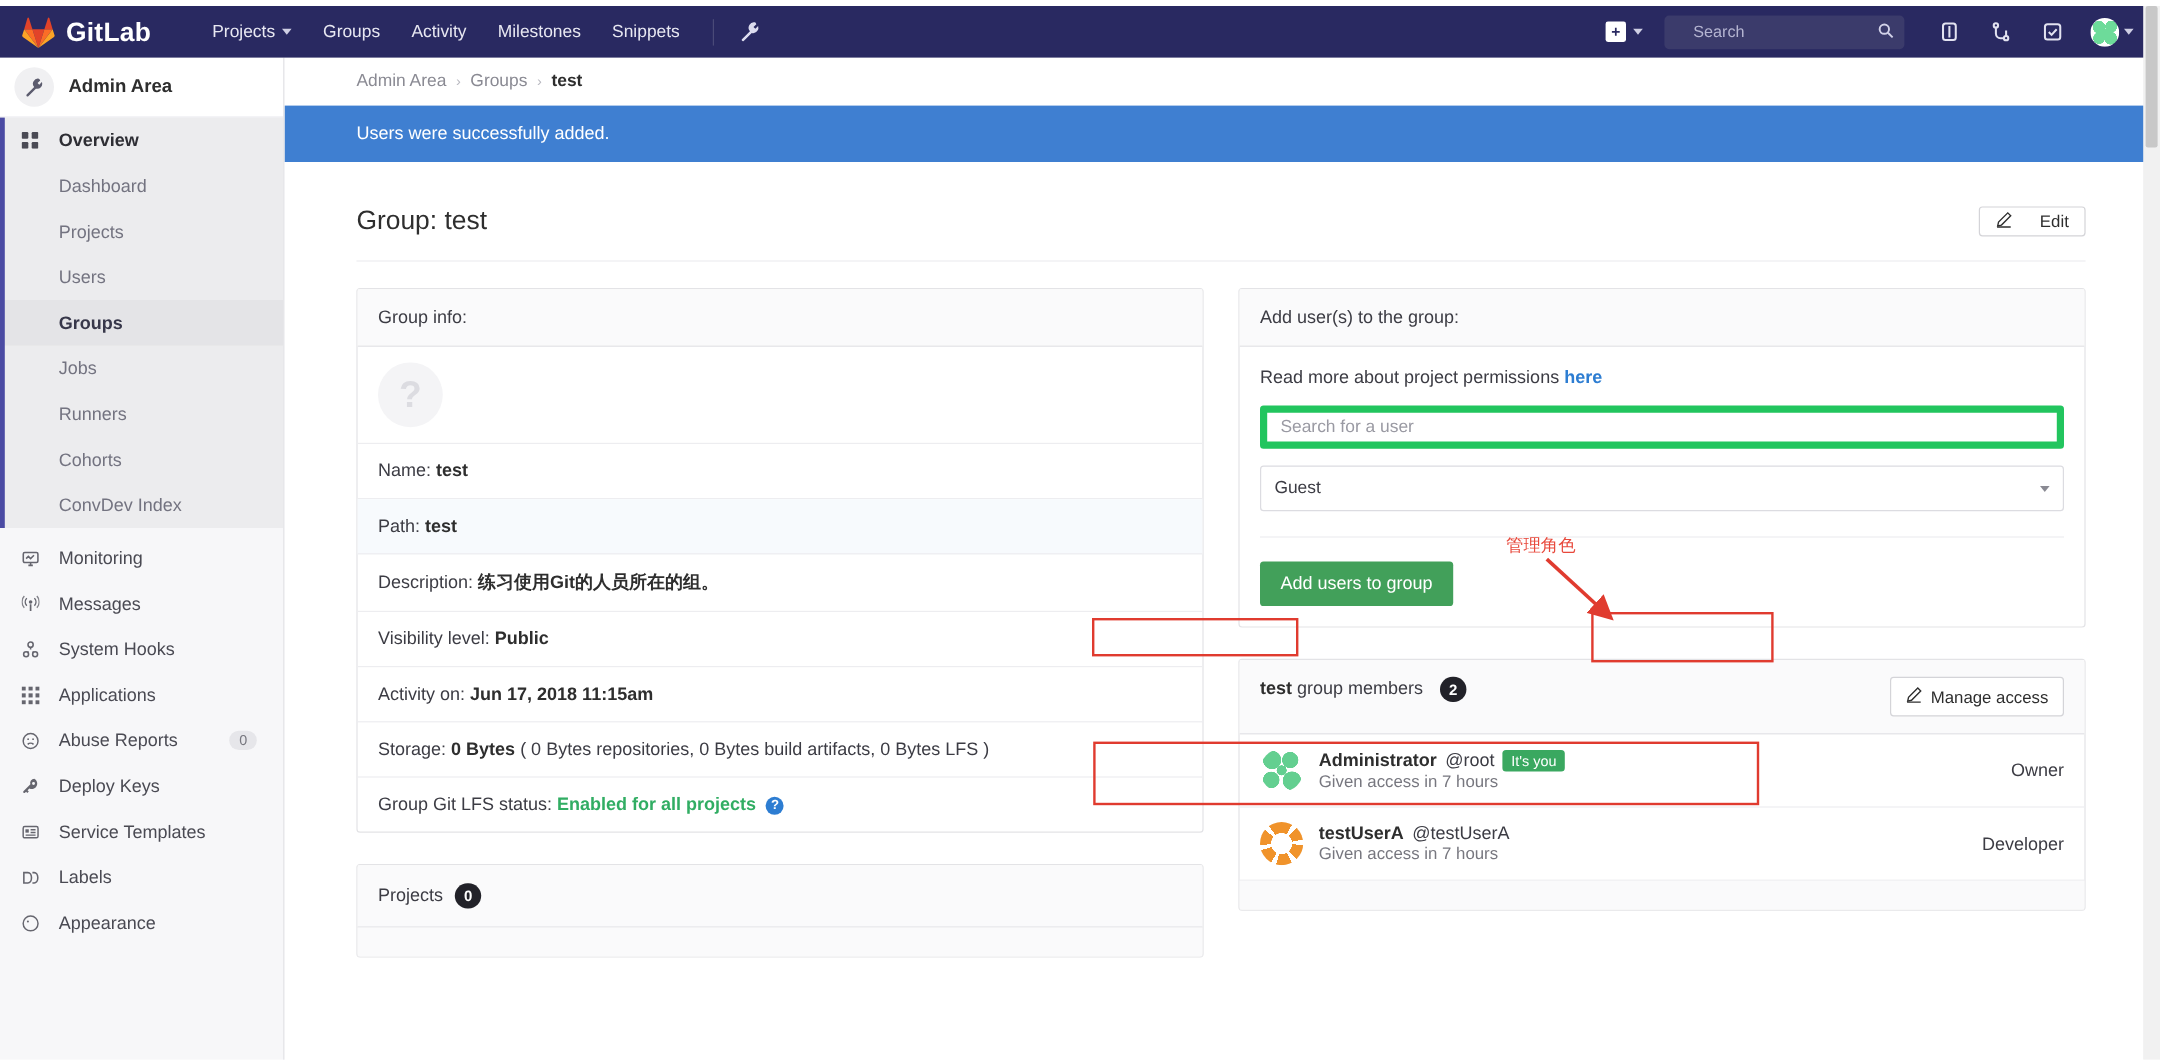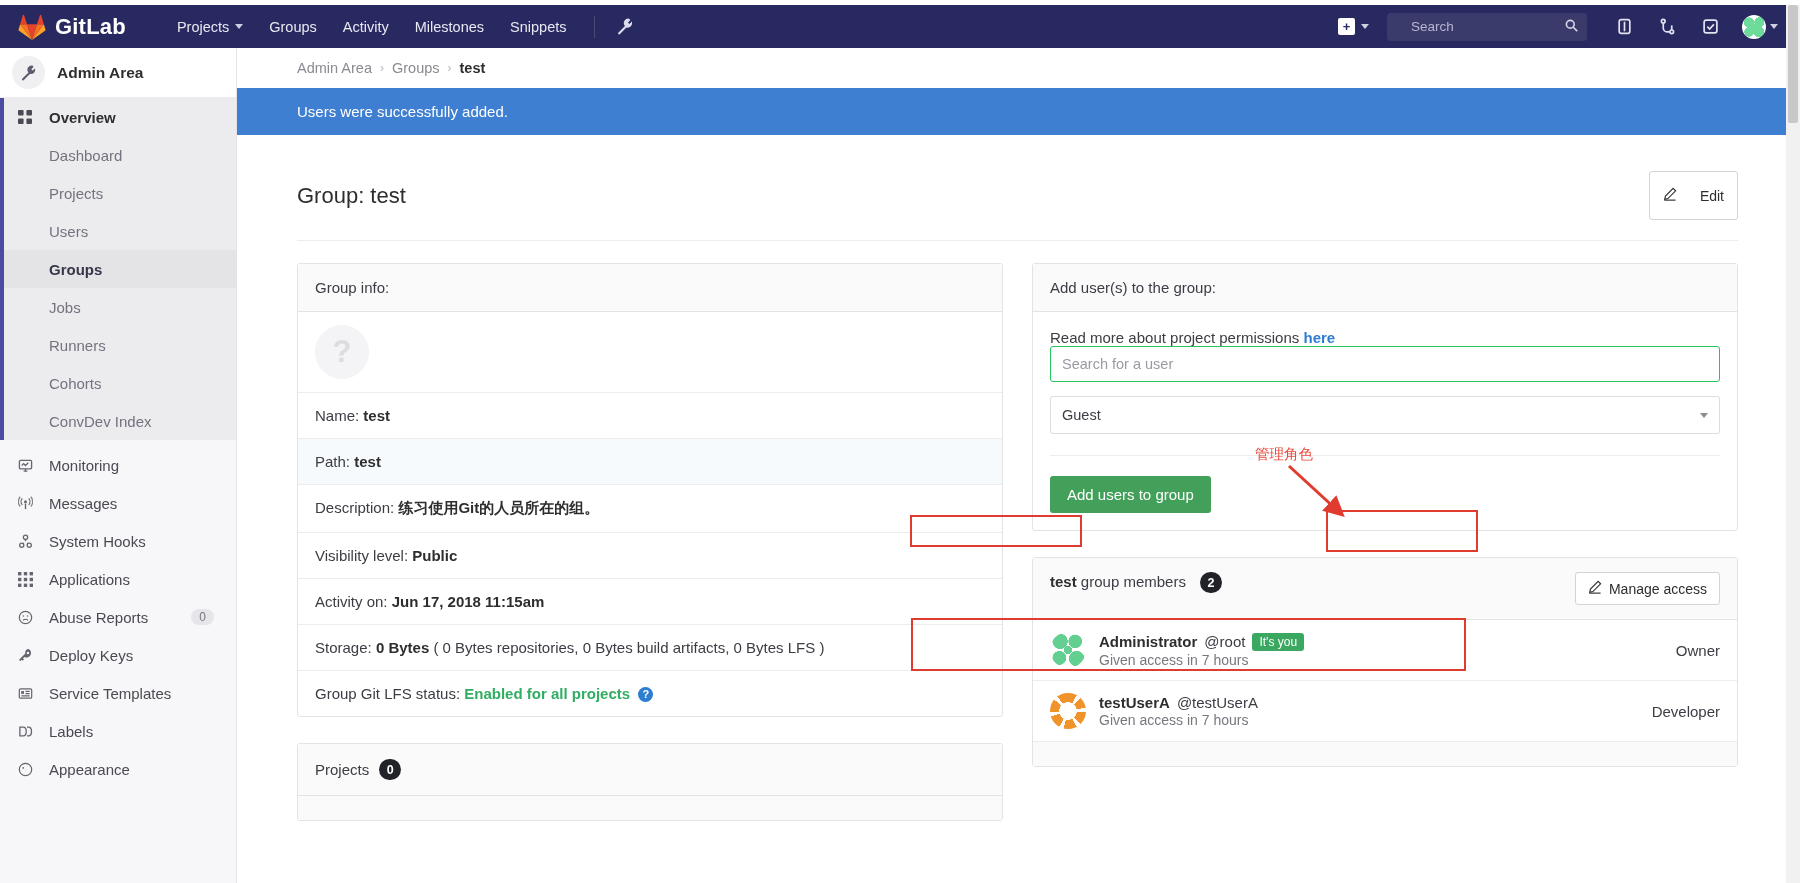--- a/index.html
+++ b/index.html
@@ -107,21 +107,21 @@
   }
 
   .content{ padding:0 62px 0 60px; }
   .page-head{
     display:flex; align-items:center; justify-content:space-between;
     padding-top:36px; padding-bottom:20px; border-bottom:1px solid #ededf0;
   }
   .page-title{ font-size:22px; font-weight:400; color:#2e2e2e; }
   .btn-edit{
     border:1px solid #d4d4d8; background:#fff; border-radius:3px; font-size:14px;
-    padding:15px 13px; color:#2e2e2e; display:flex; align-items:center; gap:23px; cursor:pointer;
+    padding:3px 13px; color:#2e2e2e; display:flex; align-items:center; gap:23px; cursor:pointer;
   }
 
   .cols{ display:flex; gap:29px; padding-top:22px; }
   .col{ flex:1; min-width:0; }
 
   .panel{ border:1px solid #e3e3e6; border-radius:3px; background:#fff; margin-bottom:26px; }
   .panel-head{
     background:#fafafb; border-bottom:1px solid #e3e3e6; padding:15px 17px;
     font-size:15px; color:#3c3c44; display:flex; align-items:center;
   }
@@ -141,24 +141,24 @@
     font-size:11px;font-weight:700;margin-left:4px;vertical-align:1px;
   }
   .count-badge{
     background:#222229;color:#fff;border-radius:11px;min-width:22px;height:21px;
     display:inline-flex;align-items:center;justify-content:center;font-size:12.5px;
     padding:0 7px;margin-left:10px;font-weight:600;
   }
   .panel-foot{ height:24px; background:#fafafb; }
 
   .pbody{ padding:17px; }
-  .perm-line{ font-size:15px; color:#3c3c44; }
+  .perm-line{ font-size:15px; color:#3c3c44; margin-bottom:15px; }
   .perm-line a{ color:#2d7dd2; font-weight:700; text-decoration:none; }
   .inp{
-    width:100%; height:36px; border:1px solid #22c55e; border-radius:3px;
+    width:100%; height:36px; border:6px solid #22c55e; border-radius:3px;
     padding:0 11px; font-size:14.5px; color:#9a9aa3; display:flex; align-items:center;
     background:#fff; margin-bottom:14px; font-family:"Liberation Sans", sans-serif;
   }
   .sel{
     width:100%; height:38px; border:1px solid #dcdce1; border-radius:3px;
     padding:0 11px; font-size:14.5px; color:#3c3c44; display:flex; align-items:center;
     background:#fff; justify-content:space-between;
   }
   .hr{ border-top:1px solid #ededf0; margin:21px 0 20px; }
   .btn-green{

